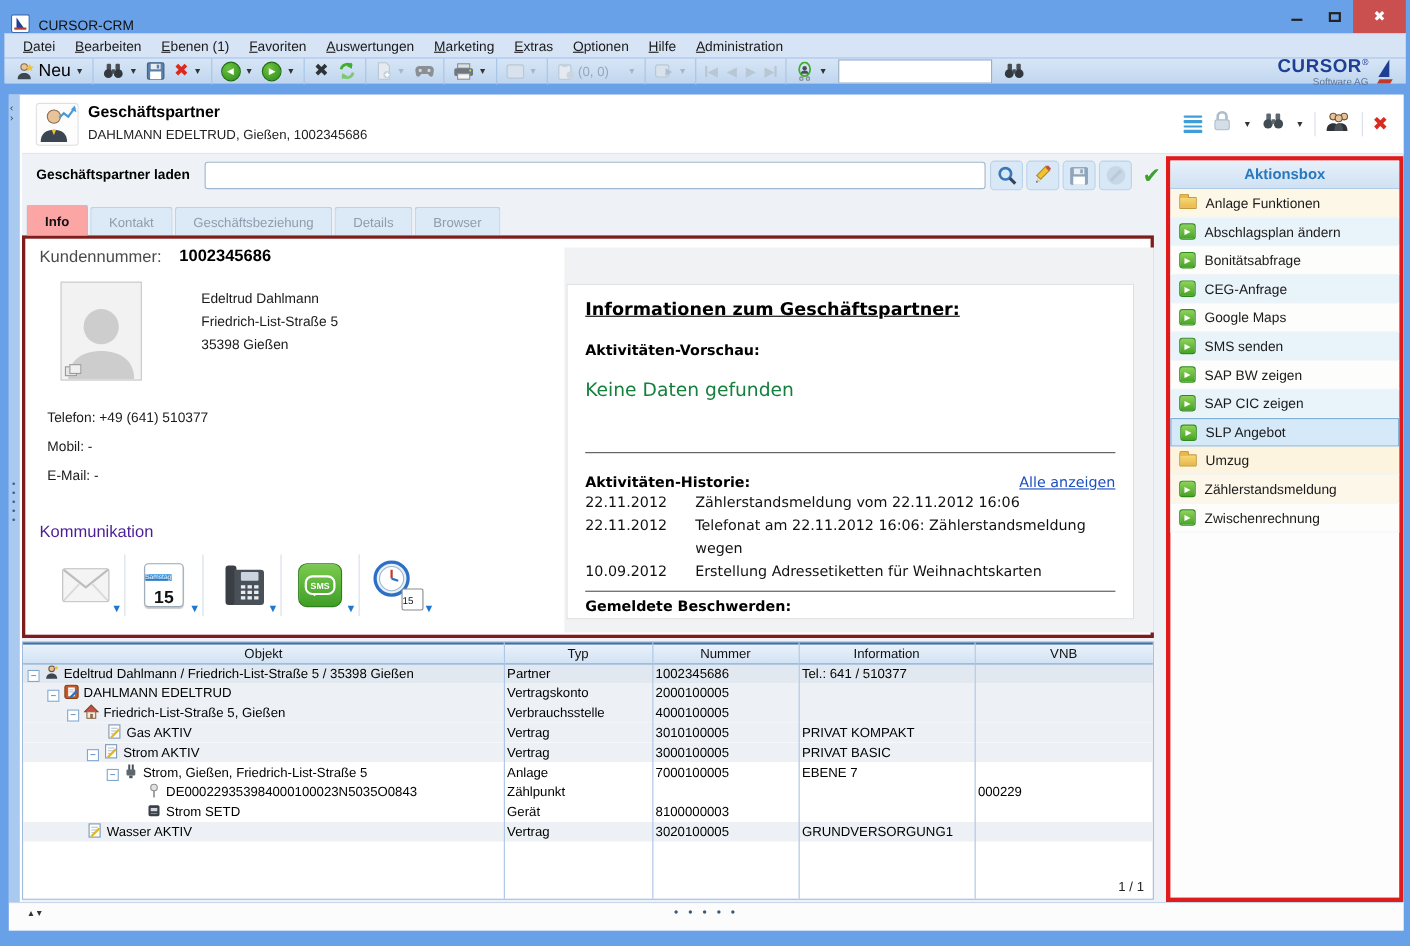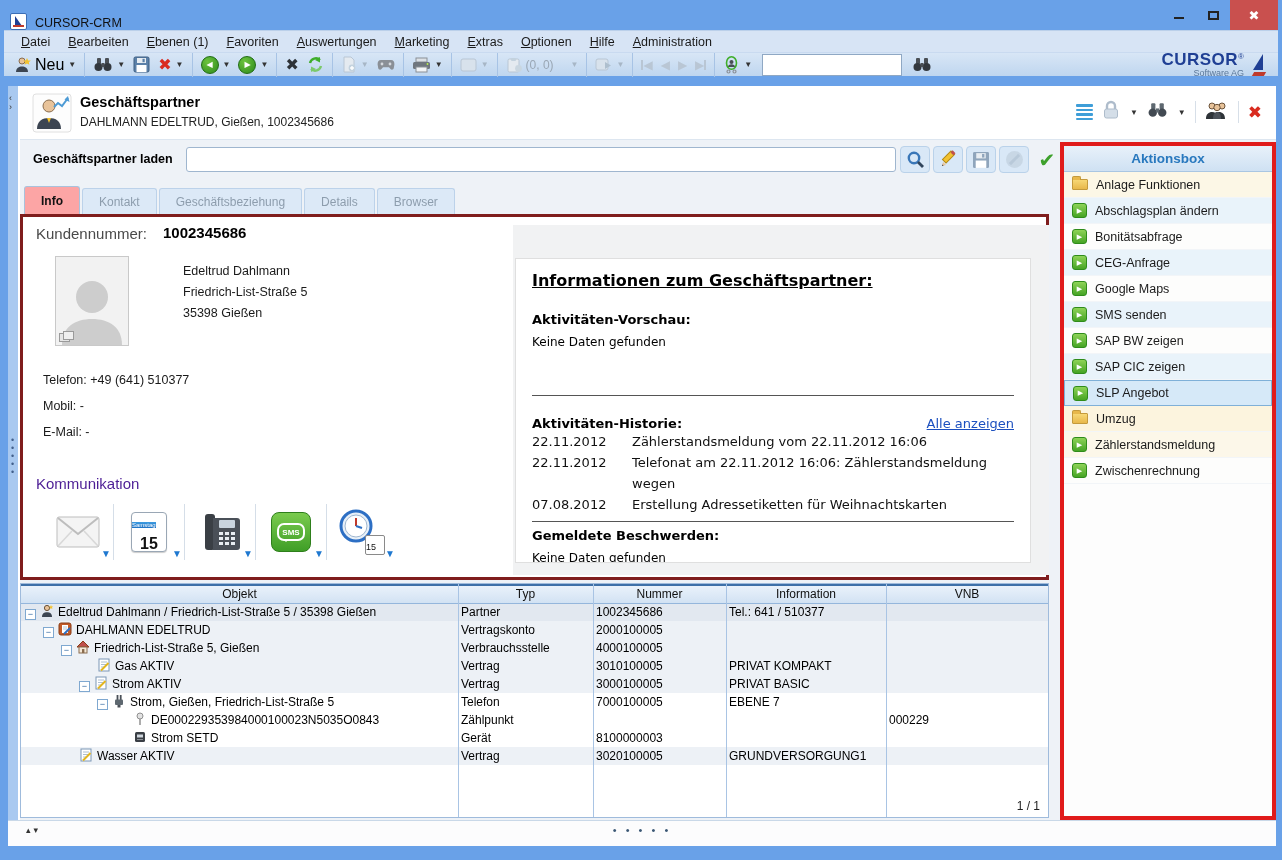--- a/index.html
+++ b/index.html
@@ -105,21 +105,21 @@
   .termin { position:relative; width:46px; height:46px; }
   .mini-cal { position:absolute; right:0; bottom:0; width:20px; height:20px; background:#fff; border:1px solid #8a8a8a; border-radius:2px; overflow:hidden; }
   .mini-cal .h { height:6px; background:linear-gradient(#9FD34E,#6EA821); }
   .mini-cal .d { font-size:9px; text-align:center; line-height:13px; color:#111; }
 
   
   .info-backdrop { position:absolute; left:490px; top:8px; width:536px; height:350px; background:#F1F2F3; }
   .info-card { position:absolute; left:492px; top:41px; width:516px; height:305px; background:#fff; border:1px solid #DFDFDF; padding:12px 16px 0 16px; font-family:"DejaVu Sans",sans-serif; overflow:hidden; }
   .ic-title { font-size:16px; font-weight:bold; text-decoration:underline; color:#000; margin-bottom:22px; }
   .ic-h { font-size:13px; font-weight:bold; color:#000; }
-  .ic-t { font-size:12px; color:#000000; margin-top:8px; }
+  .ic-t { font-size:17px; color:#15803d; margin-top:18px; }
   .ic-hr { border:none; border-top:1px solid #555; margin:0; }
   .hr1 { margin-top:46px; }
   .ic-hist-head { display:flex; justify-content:space-between; align-items:flex-end; margin-top:20px; }
   .ic-link { font-size:13px; color:#1B4FBF; text-decoration:underline; }
   .hist-row { display:flex; font-size:13px; color:#111; line-height:21px; }
   .hist-date { width:100px; flex:none; }
   .hr2 { margin-top:6px; }
   .ic-besch { margin-top:6px; }
 
   
@@ -533,21 +533,21 @@
           </div>
           <div class="hist-row">
             <span class="hist-date">22.11.2012</span>
             <span>Zählerstandsmeldung vom 22.11.2012 16:06</span>
           </div>
           <div class="hist-row">
             <span class="hist-date">22.11.2012</span>
             <span>Telefonat am 22.11.2012 16:06: Zählerstandsmeldung wegen</span>
           </div>
           <div class="hist-row">
-            <span class="hist-date">07.08.2012</span>
+            <span class="hist-date">10.09.2012</span>
             <span>Erstellung Adressetiketten für Weihnachtskarten</span>
           </div>
           <hr class="ic-hr hr2">
           <div class="ic-h ic-besch">Gemeldete Beschwerden:</div>
           <div class="ic-t">Keine Daten gefunden</div>
 
         </div>
       </div>
 
       <div class="tablewrap">
@@ -634,21 +634,21 @@
                 <td>PRIVAT BASIC</td>
                 <td></td>
             </tr>
             <tr>
               <td style="padding-left:76px"><span class="exp"></span><span class="ti"><svg width="14" height="14" viewBox="0 0 14 14">
                       <rect x="4.6" y="1" width="1.8" height="5" fill="#4A5058"></rect>
                       <rect x="7.8" y="1" width="1.8" height="5" fill="#4A5058"></rect>
                       <rect x="3" y="5.5" width="8" height="5.5" rx="1" fill="#5E6870"></rect>
                       <rect x="5.5" y="11" width="3" height="2.5" fill="#4A5058"></rect>
                     </svg></span><span>Strom, Gießen, Friedrich-List-Straße 5</span></td>
-              <td>Telefon</td>
+              <td>Anlage</td>
                 <td>7000100005</td>
                 <td>EBENE 7</td>
                 <td></td>
             </tr>
             <tr>
               <td style="padding-left:112px"><span class="ti"><svg width="14" height="14" viewBox="0 0 14 14">
                       <circle cx="7" cy="4" r="3" fill="#E2E2E2" stroke="#909090"></circle>
                       <line x1="7" y1="7" x2="7" y2="13" stroke="#909090" stroke-width="1.5"></line>
                     </svg></span><span>DE000229353984000100023N5035O0843</span></td>
               <td>Zählpunkt</td>

